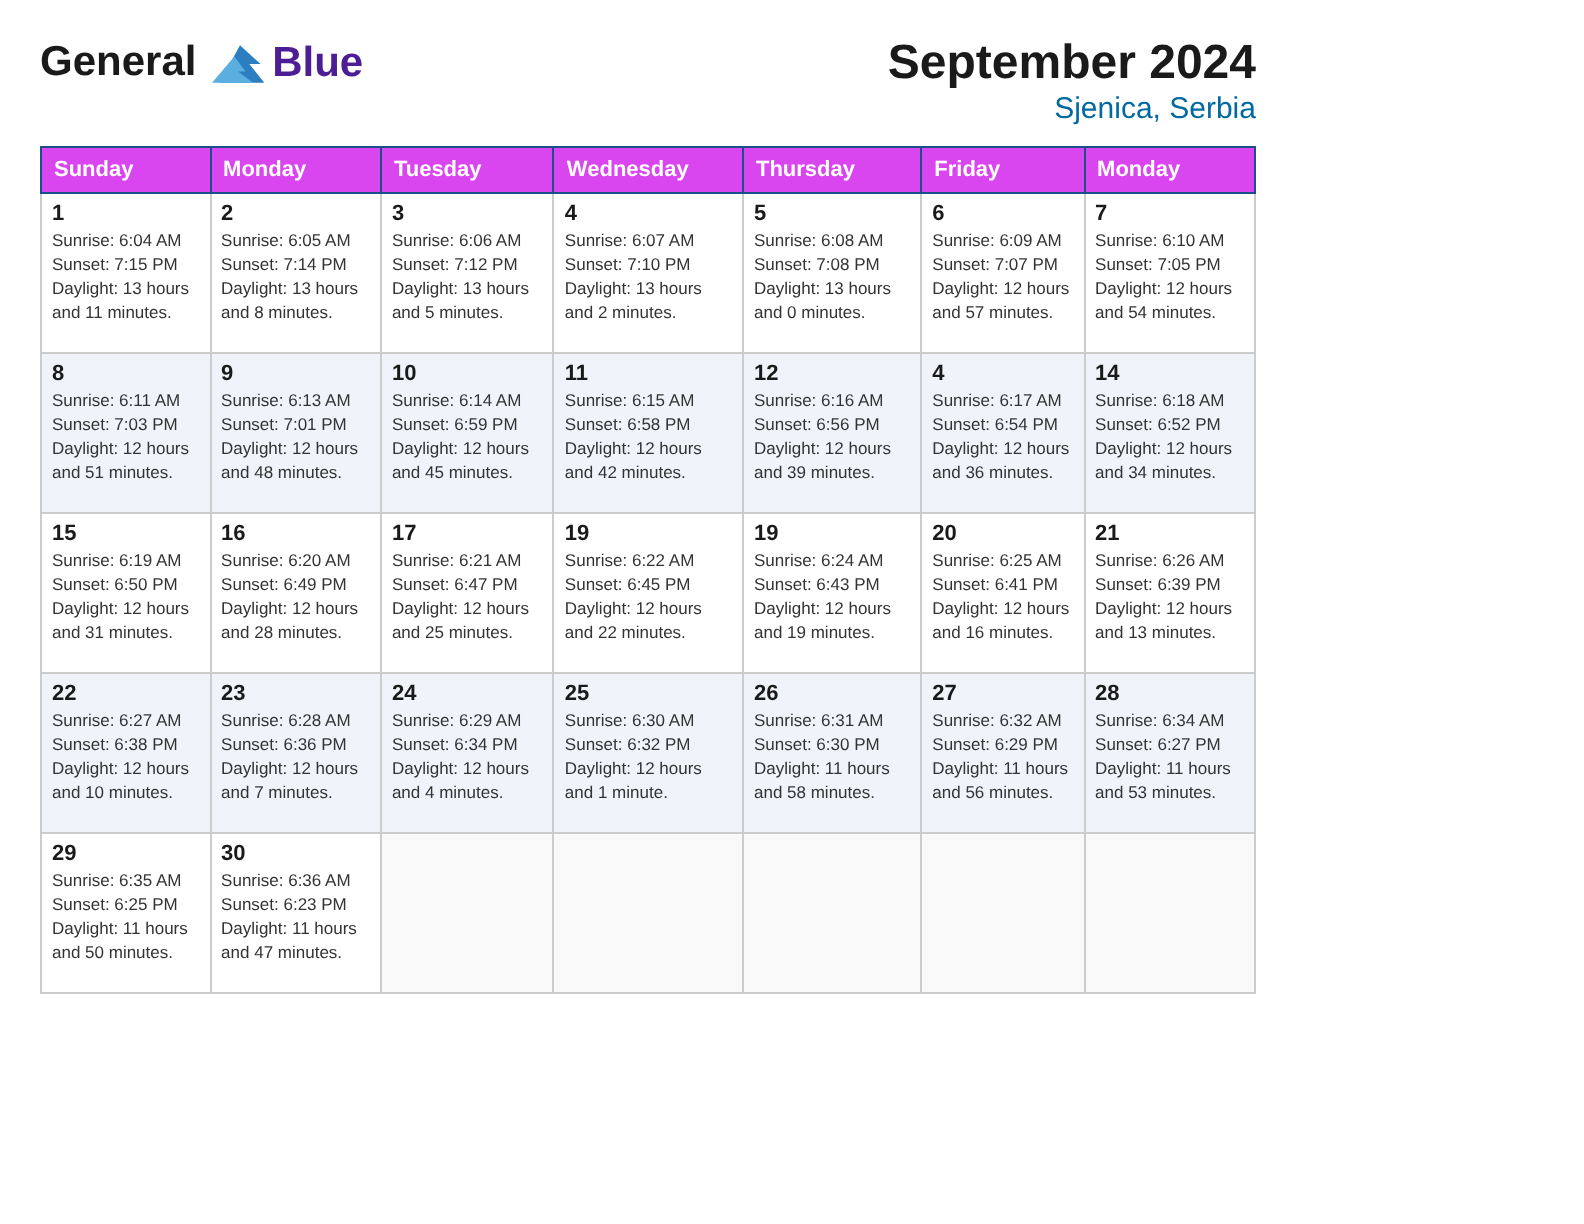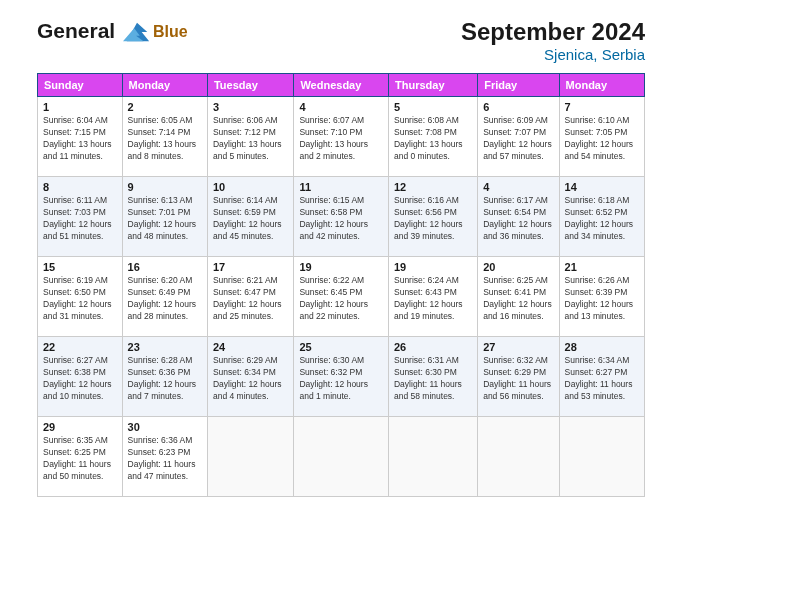--- a/index.html
+++ b/index.html
@@ -6,21 +6,20 @@
     body {
       font-family: Arial, sans-serif;
       background: #fff;
       width: 792px;
       height: 612px;
       overflow: hidden;
     }
     .page {
       width: 648px;
       padding: 18px 20px 10px 20px;
-      margin-left: 17px;
     }
     .header-row {
       display: flex;
       justify-content: space-between;
       align-items: flex-start;
       margin-bottom: 10px;
     }
     .logo {
       display: flex;
       align-items: center;
@@ -92,21 +91,21 @@
     <div class="logo">
       <div>
         <div style="display:flex;align-items:center;">
           <div style="font-size:21px;font-weight:bold;color:#1a1a1a;line-height:1.15;">
             <span style="color:#1a1a1a;">General</span>
             <svg class="logo-icon" viewBox="0 0 30 28" style="display:inline-block;vertical-align:middle;margin-left:2px;">
               <polygon points="4,24 15,4 26,14 20,14 28,24" fill="#2b7fc1" stroke="none"></polygon>
               <polygon points="0,24 12,10 18,18 14,18 22,24" fill="#5baee0" stroke="none"></polygon>
             </svg>
           </div>
-          <div style="font-size:16px;font-weight:bold;color:#a16207;margin-left:2px;">Blue</div>
+          <div style="font-size:21px;font-weight:bold;color:#4c1d95;margin-left:2px;">Blue</div>
         </div>
       </div>
     </div>
     <div class="title-block">
       <div class="month-title">September 2024</div>
       <div class="location">Sjenica, Serbia</div>
     </div>
   </div>
 
   <table class="calendar-table">

